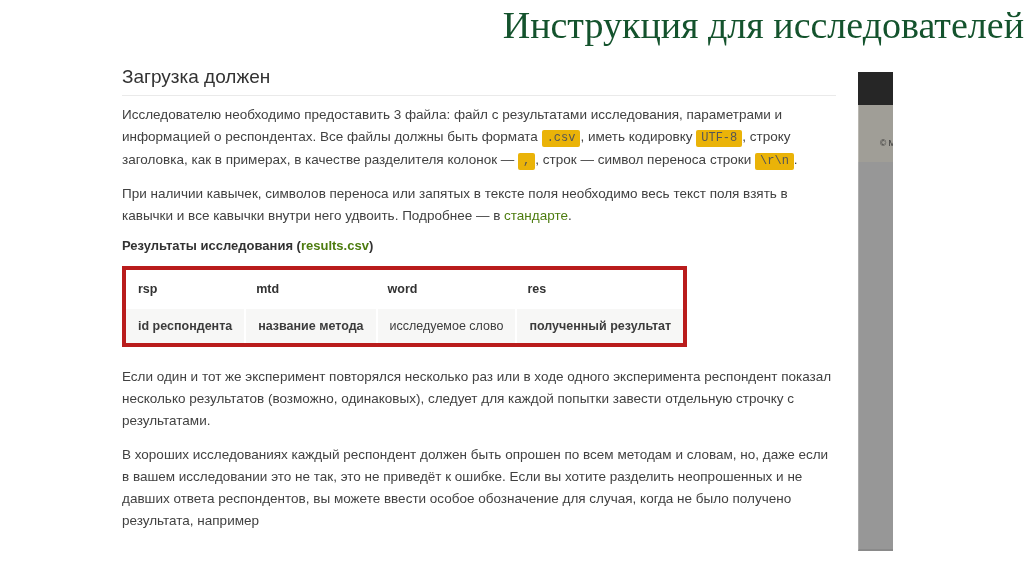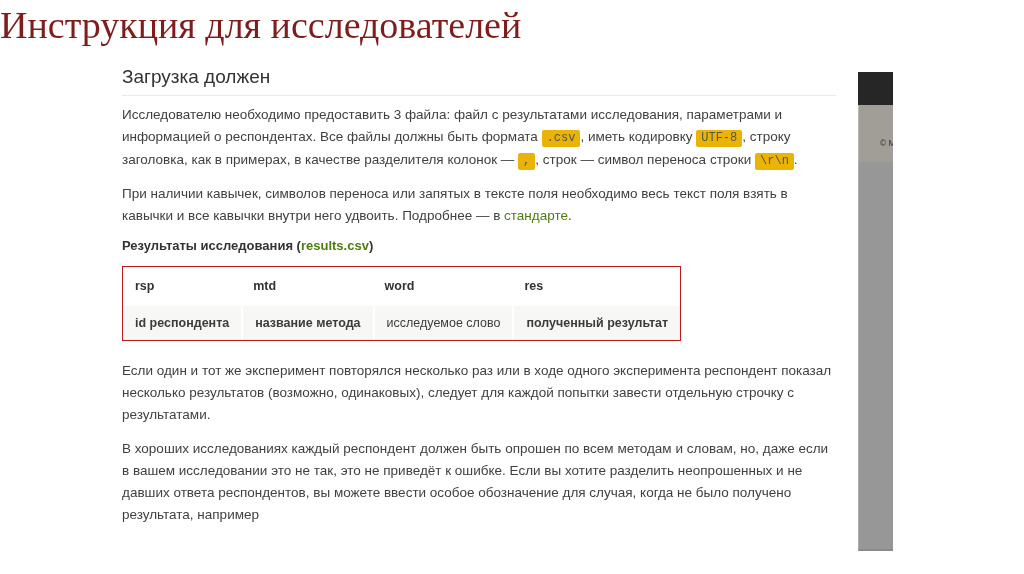--- a/index.html
+++ b/index.html
@@ -1,23 +1,23 @@
 <!DOCTYPE html>
 <html><head>
 <meta charset="utf-8">
 <style>
   * { margin:0; padding:0; box-sizing:border-box; }
   html,body { width:1024px; height:574px; background:#ffffff; overflow:hidden; }
   body { position:relative; font-family:"Liberation Sans", sans-serif; }
 
   .slide-title {
     position:absolute; top:3px; left:0; width:100%;
-    text-align:left;
+    text-align:right;
     font-family:"Liberation Serif", serif;
-    font-size:38px; font-weight:400; color:#7f1d1d;
+    font-size:38px; font-weight:400; color:#14532d;
   }
 
   .doc {
     position:absolute; left:122px; top:64px; width:714px;
     color:#414141; font-size:13.5px; line-height:22px;
   }
   .doc h2 {
     font-size:19px; font-weight:400; color:#333;
     line-height:22px; padding:2px 0 7px 0;
     border-bottom:1px solid #eaeaea;
@@ -33,21 +33,21 @@
   .chip {
     font-family:"Liberation Mono", monospace;
     font-size:12px; color:#555;
     background:#eab308; border-radius:2px;
     padding:1px 5px 2px 5px; white-space:nowrap;
   }
   .link { color:#4d7c0f; cursor:pointer; text-decoration:none; }
 
   table.structure {
     margin-top:10px; width:473px;
-    border:1px solid #b91c1c;
+    border:4px solid #b91c1c;
     border-collapse:separate; border-spacing:0;
   }
   table.structure th {
     background:#ffffff; text-align:left;
     font-size:12.5px; font-weight:700; color:#333;
     padding:8px 12px 7px 12px;
   }
   table.structure td {
     background:#f7f7f6; font-size:12.5px; color:#3c3c3c;
     padding:6px 12px; border-top:2px solid #ffffff;

